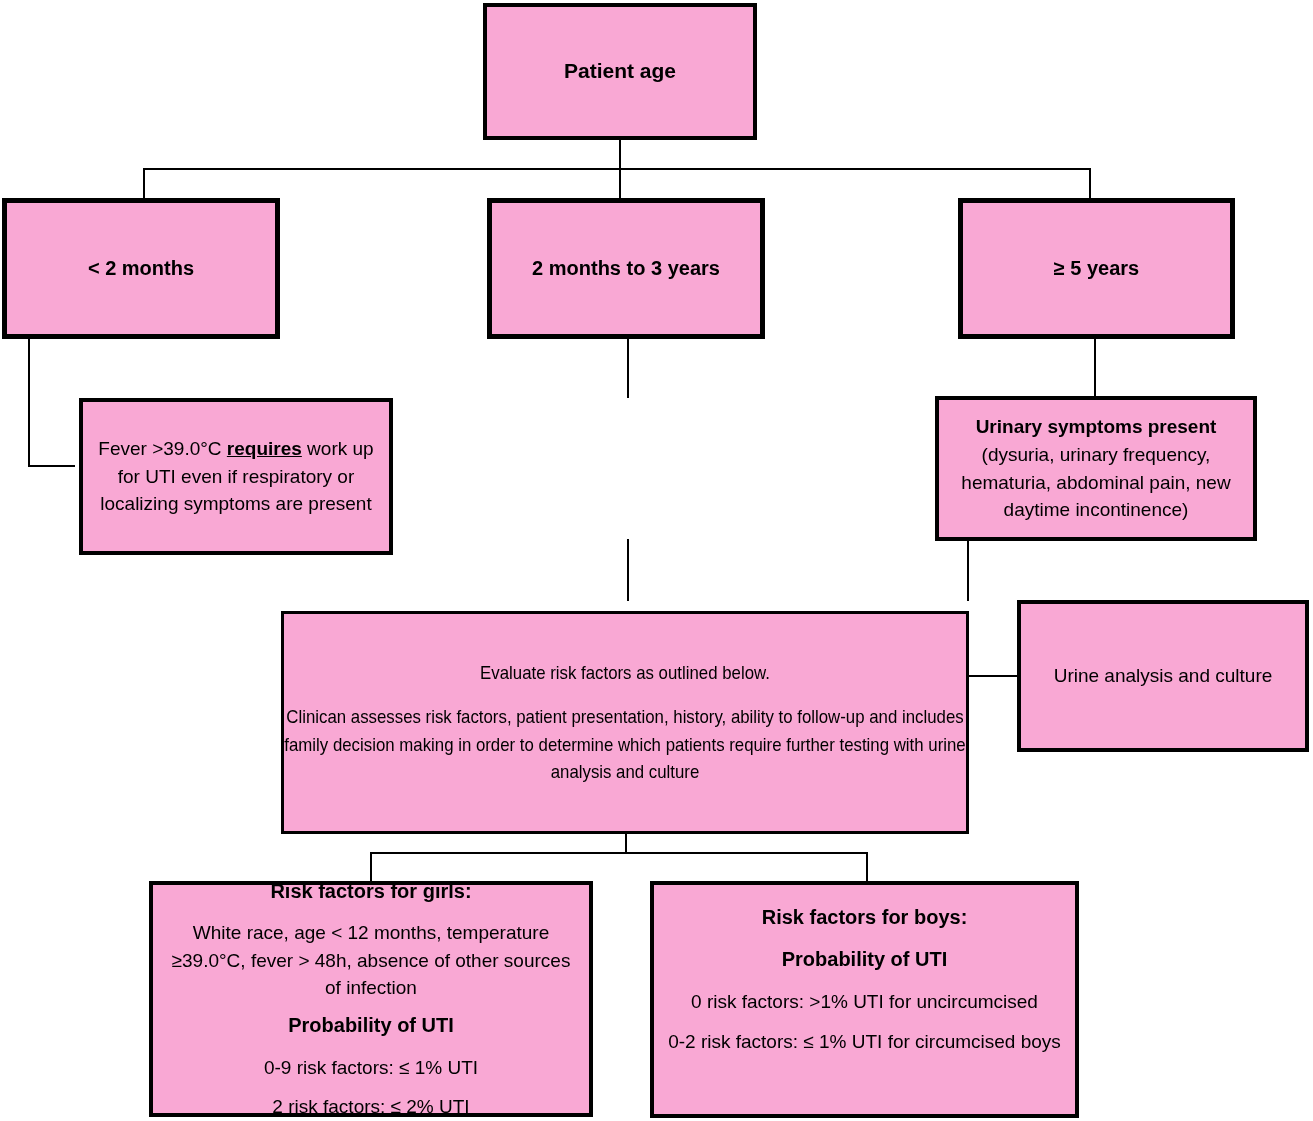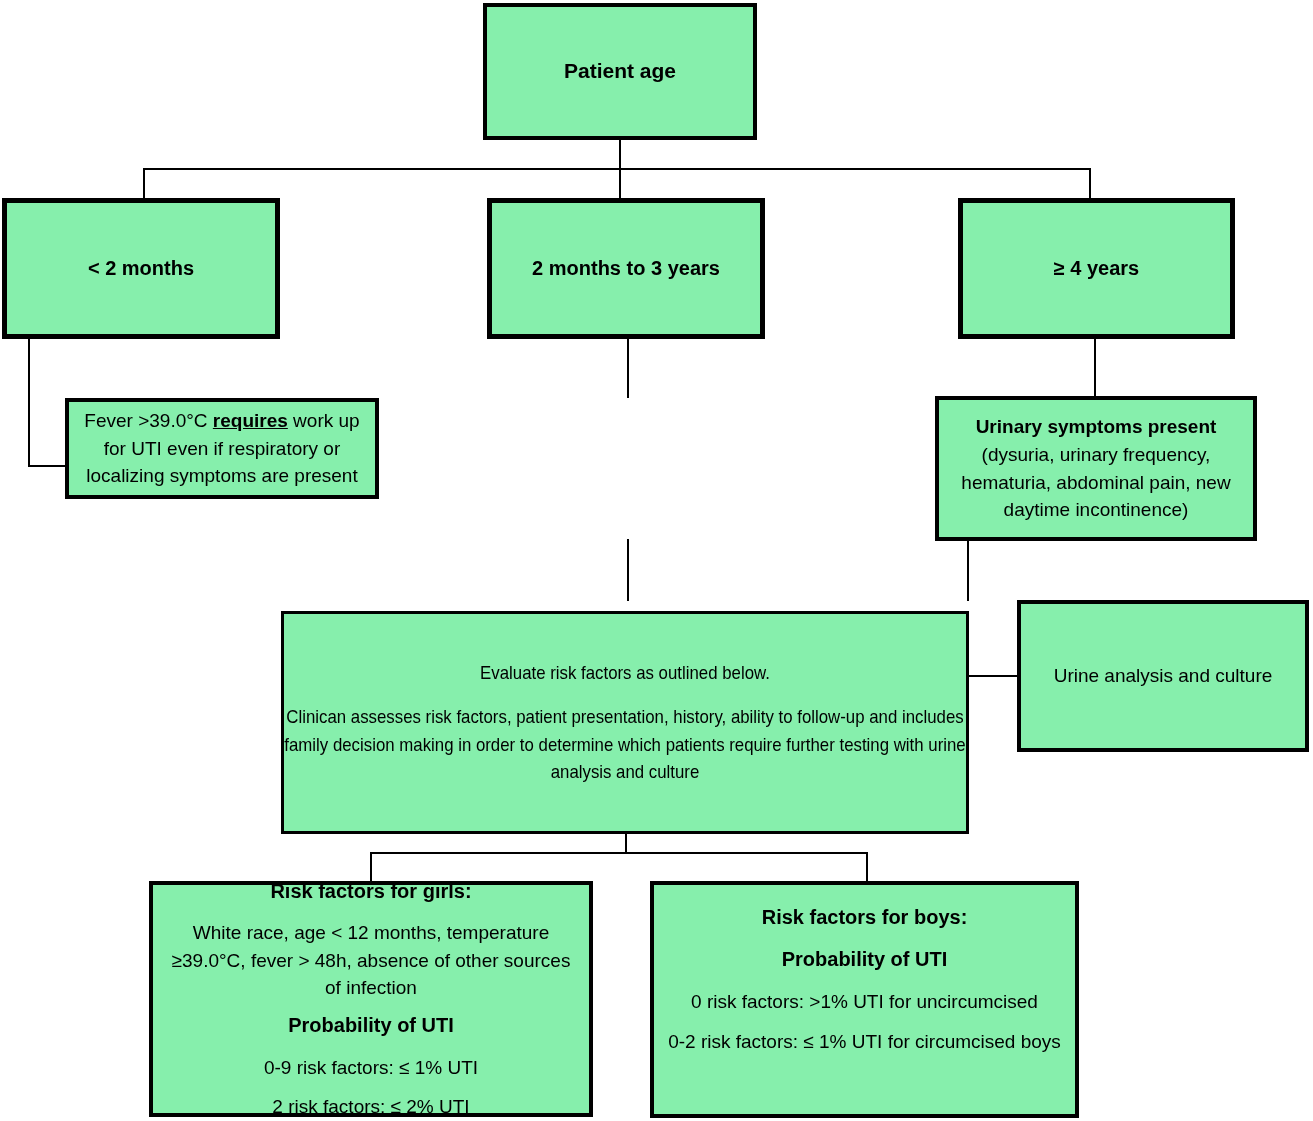--- a/index.html
+++ b/index.html
@@ -12,21 +12,21 @@
   #canvas {
     position: relative;
     width: 1313px;
     height: 1121px;
     background: #ffffff;
     overflow: hidden;
   }
   .box {
     position: absolute;
     box-sizing: border-box;
-    background: #86efac;
+    background: #f9a8d4;
     border: 4px solid #000000;
     display: flex;
     flex-direction: column;
     align-items: center;
     justify-content: center;
     text-align: center;
     font-size: 19px;
     line-height: 1.45;
   }
   .box.thick { border-width: 5px; }
@@ -81,24 +81,24 @@
 
   <div class="box thick" style="left:2px; top:198px; width:278px; height:141px;">
     <div class="age-label">&lt; 2 months</div>
   </div>
 
   <div class="box thick" style="left:487px; top:198px; width:278px; height:141px;">
     <div class="age-label">2 months to 3 years</div>
   </div>
 
   <div class="box thick" style="left:958px; top:198px; width:277px; height:141px;">
-    <div class="age-label">≥ 4 years</div>
+    <div class="age-label">≥ 5 years</div>
   </div>
 
-  <div class="box" style="left:65px; top:398px; width:314px; height:101px;">
+  <div class="box" style="left:79px; top:398px; width:314px; height:157px;">
     <div class="pad"><span>Fever &gt;39.0°C </span><b class="u">requires</b><span> work up for UTI even if respiratory or localizing  symptoms are present</span></div>
   </div>
 
 
   <div class="box" style="left:935px; top:396px; width:322px; height:145px;">
     <div class="pad"><b>Urinary symptoms present</b><span> </span><span>(dysuria, urinary frequency, hematuria, abdominal pain, new daytime incontinence)</span></div>
   </div>
 
   <div class="box thin" style="left:281px; top:599px; width:688px; height:223px;margin-top:12px;">
     <div class="condensed">

